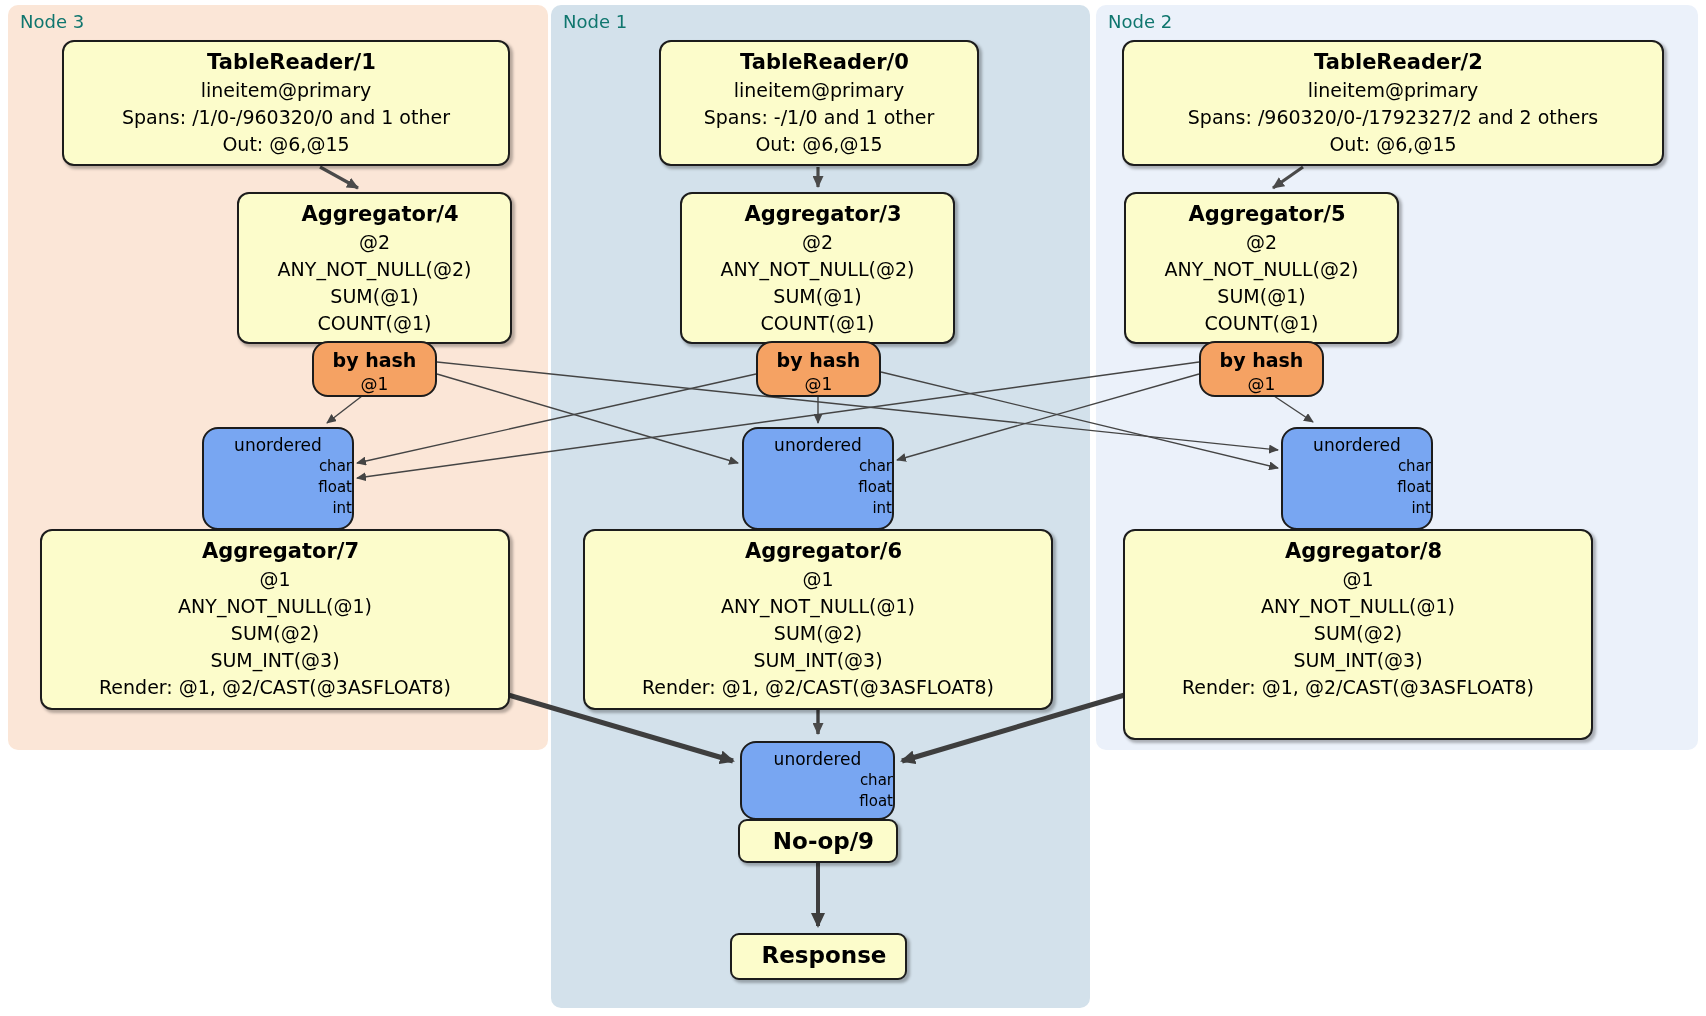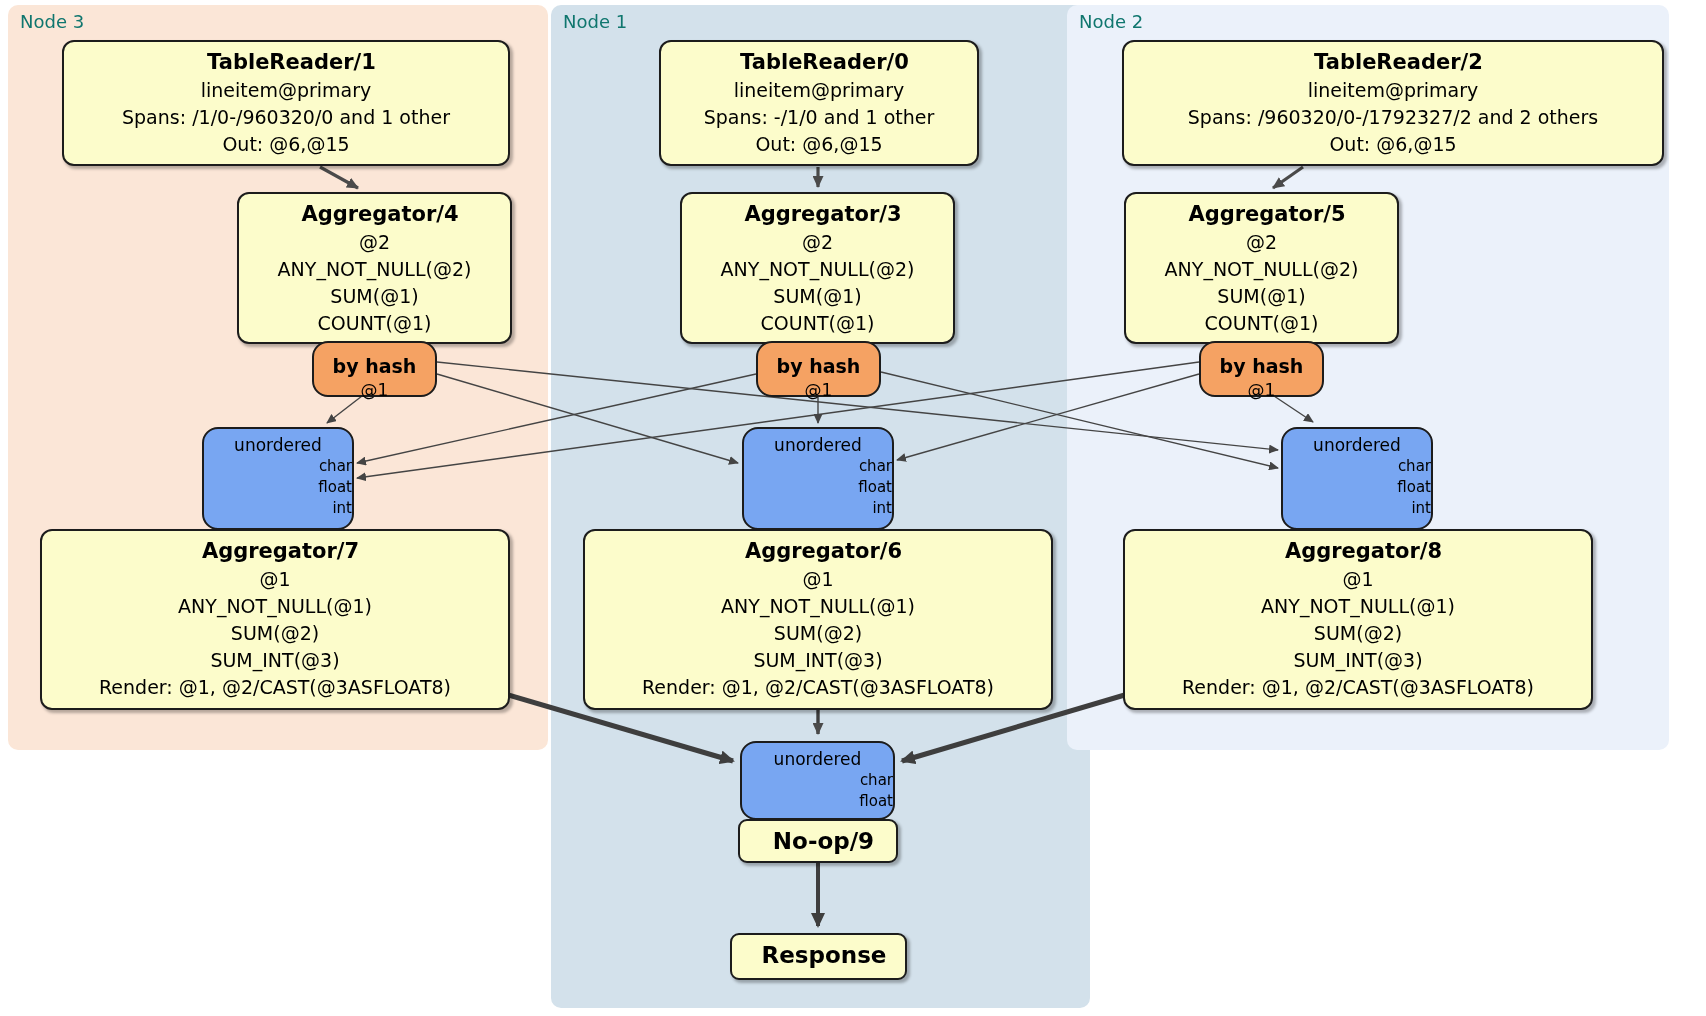--- a/index.html
+++ b/index.html
@@ -4,33 +4,33 @@
 <style>
   html,body{margin:0;padding:0;background:#ffffff;}
   #canvas{
     position:relative;width:1706px;height:1016px;overflow:hidden;
     font-family:"DejaVu Sans","Liberation Sans",sans-serif;color:#000;
   }
   .panel{position:absolute;border-radius:10px;z-index:0;}
   .panel-label{position:absolute;top:6px;left:12px;font-size:18px;color:#0f766e;}
   #panel-node3{left:8px;top:5px;width:540px;height:745px;background:var(--node3-bg);}
   #panel-node1{left:551px;top:5px;width:539px;height:1003px;background:var(--node1-bg);}
-  #panel-node2{left:1067px;top:5px;width:602px;height:745px;background:var(--node2-bg);}
+  #panel-node2{left:1096px;top:5px;width:602px;height:745px;background:var(--node2-bg);}
   #edges{position:absolute;left:0;top:0;z-index:1;pointer-events:none;}
   .box{
     position:absolute;z-index:2;box-sizing:border-box;text-align:center;
     background:var(--proc-bg);border:2px solid var(--line-color);border-radius:12px;
     box-shadow:2.5px 2.5px 3px rgba(0,0,0,0.28);padding-top:6px;
   }
   .box .t{font-size:21px;font-weight:bold;line-height:29px;white-space:nowrap;margin-left:11px;}
   .box .l{font-size:19px;line-height:27px;white-space:nowrap;}
   .router{
     position:absolute;z-index:3;box-sizing:border-box;text-align:center;
     background:var(--router-bg);border:2px solid var(--line-color);border-radius:16px;
-    padding-top:10px;
+    padding-top:4px;
   }
   .router .rt{font-size:19px;font-weight:bold;line-height:26px;}
   .router .rd{font-size:17px;line-height:22px;}
   .sync{
     position:absolute;z-index:3;box-sizing:border-box;text-align:center;
     background:var(--sync-bg);border:2px solid var(--line-color);border-radius:16px;
     padding-top:5px;
   }
   .sync .st{font-size:17px;font-weight:normal;line-height:22px;}
   .sync .si{font-size:15px;line-height:21px;text-align:right;}
@@ -46,21 +46,21 @@
   #hash3{left:312px;top:341px;width:125px;height:56px;}
   #hash1{left:756px;top:341px;width:125px;height:56px;}
   #hash2{left:1199px;top:341px;width:125px;height:56px;}
   
   #sync3{left:202px;top:427px;width:152px;height:103px;}
   #sync1{left:742px;top:427px;width:152px;height:103px;}
   #sync2{left:1281px;top:427px;width:152px;height:103px;}
   
   #agg7{left:40px;top:529px;width:470px;height:181px;}
   #agg6{left:583px;top:529px;width:470px;height:181px;}
-  #agg8{left:1123px;top:529px;width:470px;height:181px;}
+  #agg8{left:1123px;top:529px;width:470px;height:211px;}
   
   #syncF{left:740px;top:741px;width:155px;height:79px;}
   #noop{left:738px;top:819px;width:160px;height:44px;border-radius:9px;padding-top:4px;}
   #resp{left:730px;top:933px;width:177px;height:47px;border-radius:9px;padding-top:4px;}
   #noop .t,#resp .t{font-size:23px;line-height:32px;}
 </style>
 </head>
 <body>
 
 <div id="canvas">

